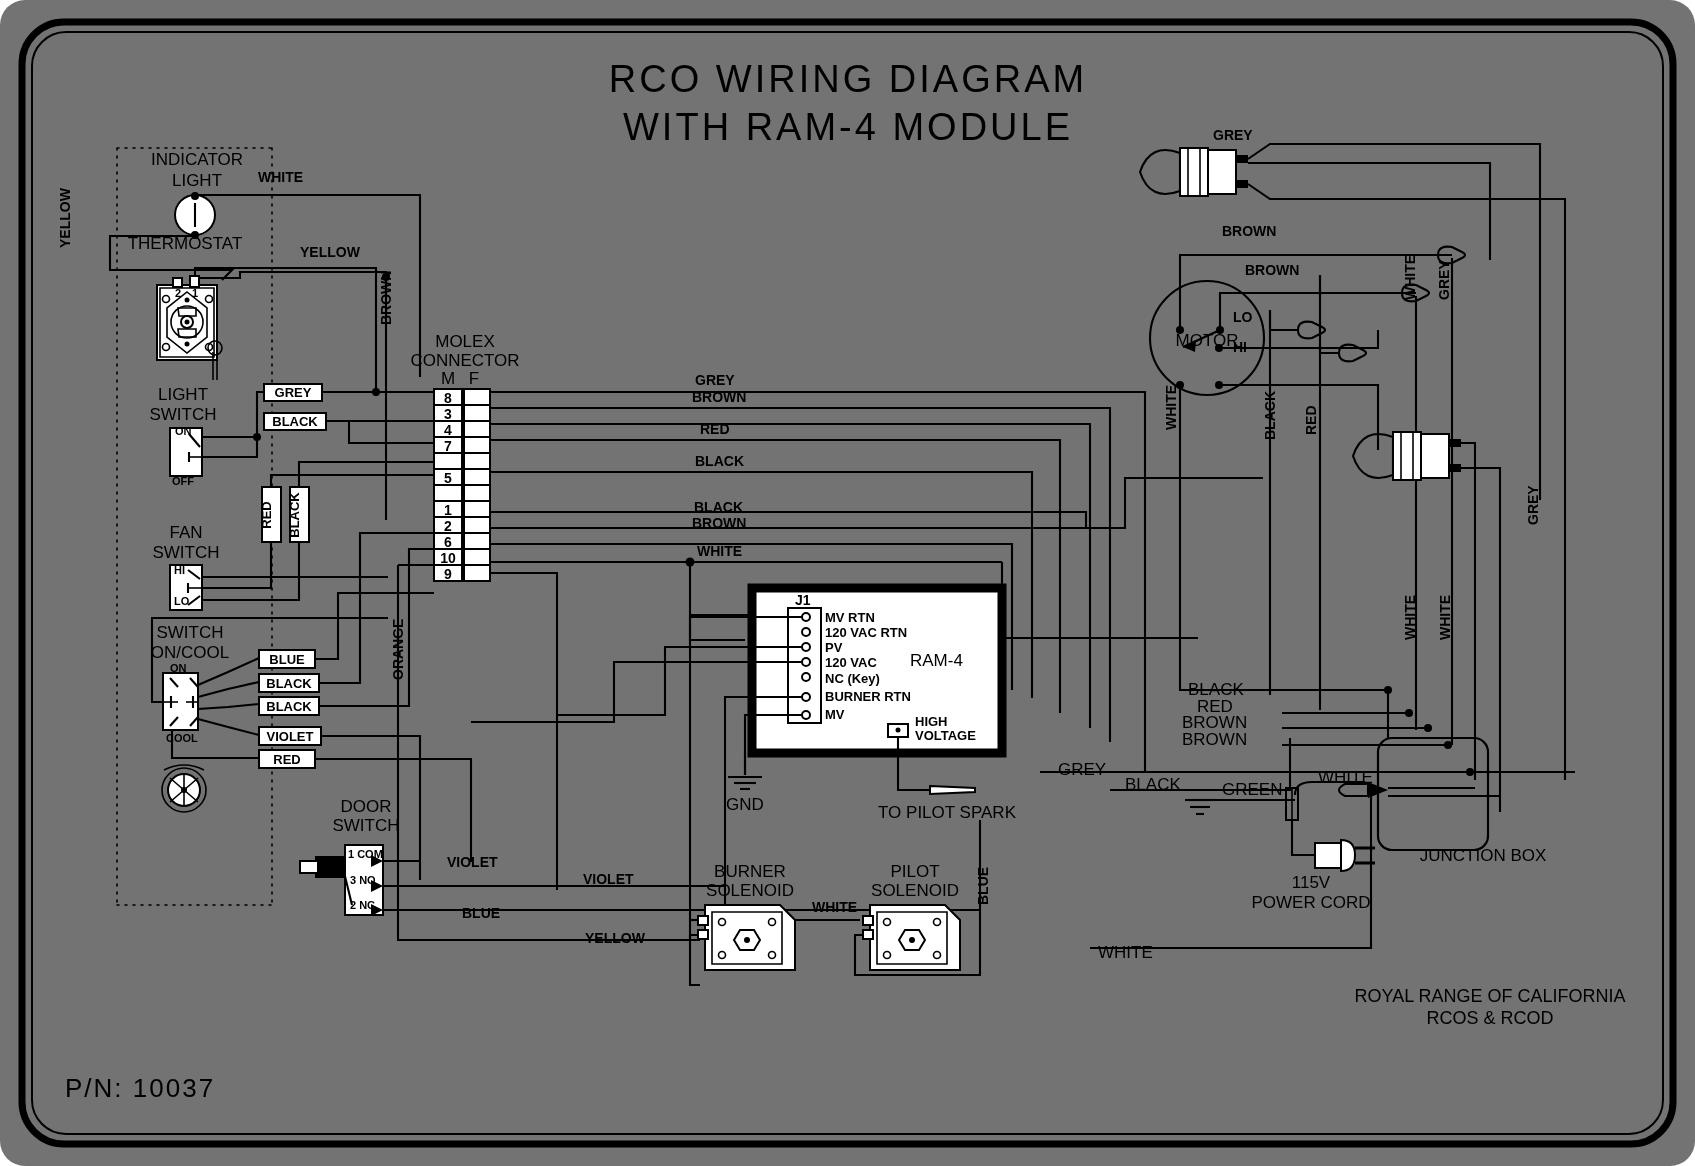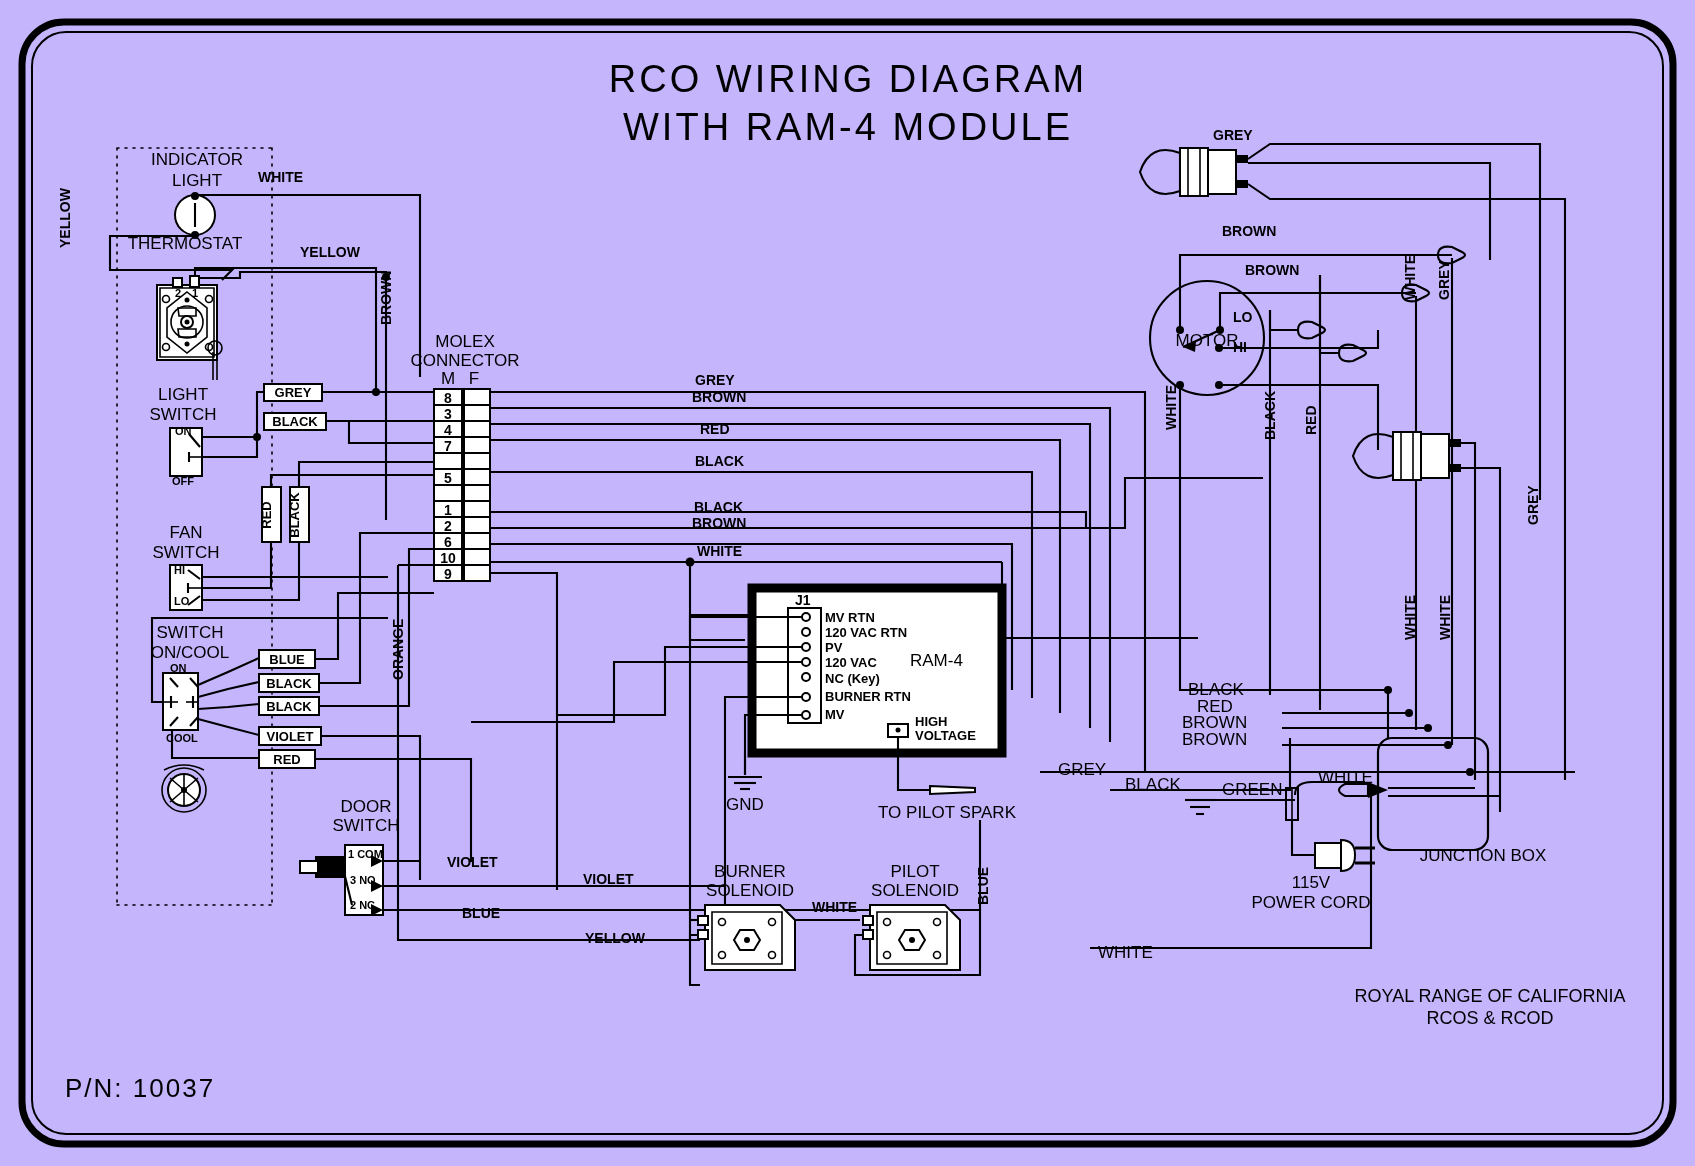--- a/index.html
+++ b/index.html
@@ -1,18 +1,18 @@
 <!DOCTYPE html>
 <html><head>
 <meta charset="utf-8">
 <title>RCO Wiring Diagram</title>
 <style>
   html,body{margin:0;padding:0;background:#fff;}
   body{font-family:"Liberation Sans", sans-serif;}
-  #page{position:relative;width:1695px;height:1166px;background:#c4b5fd;overflow:hidden;}
+  #page{position:relative;width:1695px;height:1166px;background:#737373;overflow:hidden;border-radius:25px;}
   svg#dwg{position:absolute;left:0;top:0;width:1695px;height:1166px;}
   
   .t{font-family:"Liberation Sans", sans-serif;fill:#000;}
   .title{font-size:38px;letter-spacing:3px;}
   .lbl{font-size:17px;}
   .lblb{font-size:14px;font-weight:bold;}
   .lblsm{font-size:13px;font-weight:bold;}
   .tiny{font-size:11px;font-weight:bold;}
   .pn{font-size:26px;letter-spacing:2px;}
   .co{font-size:18px;}

